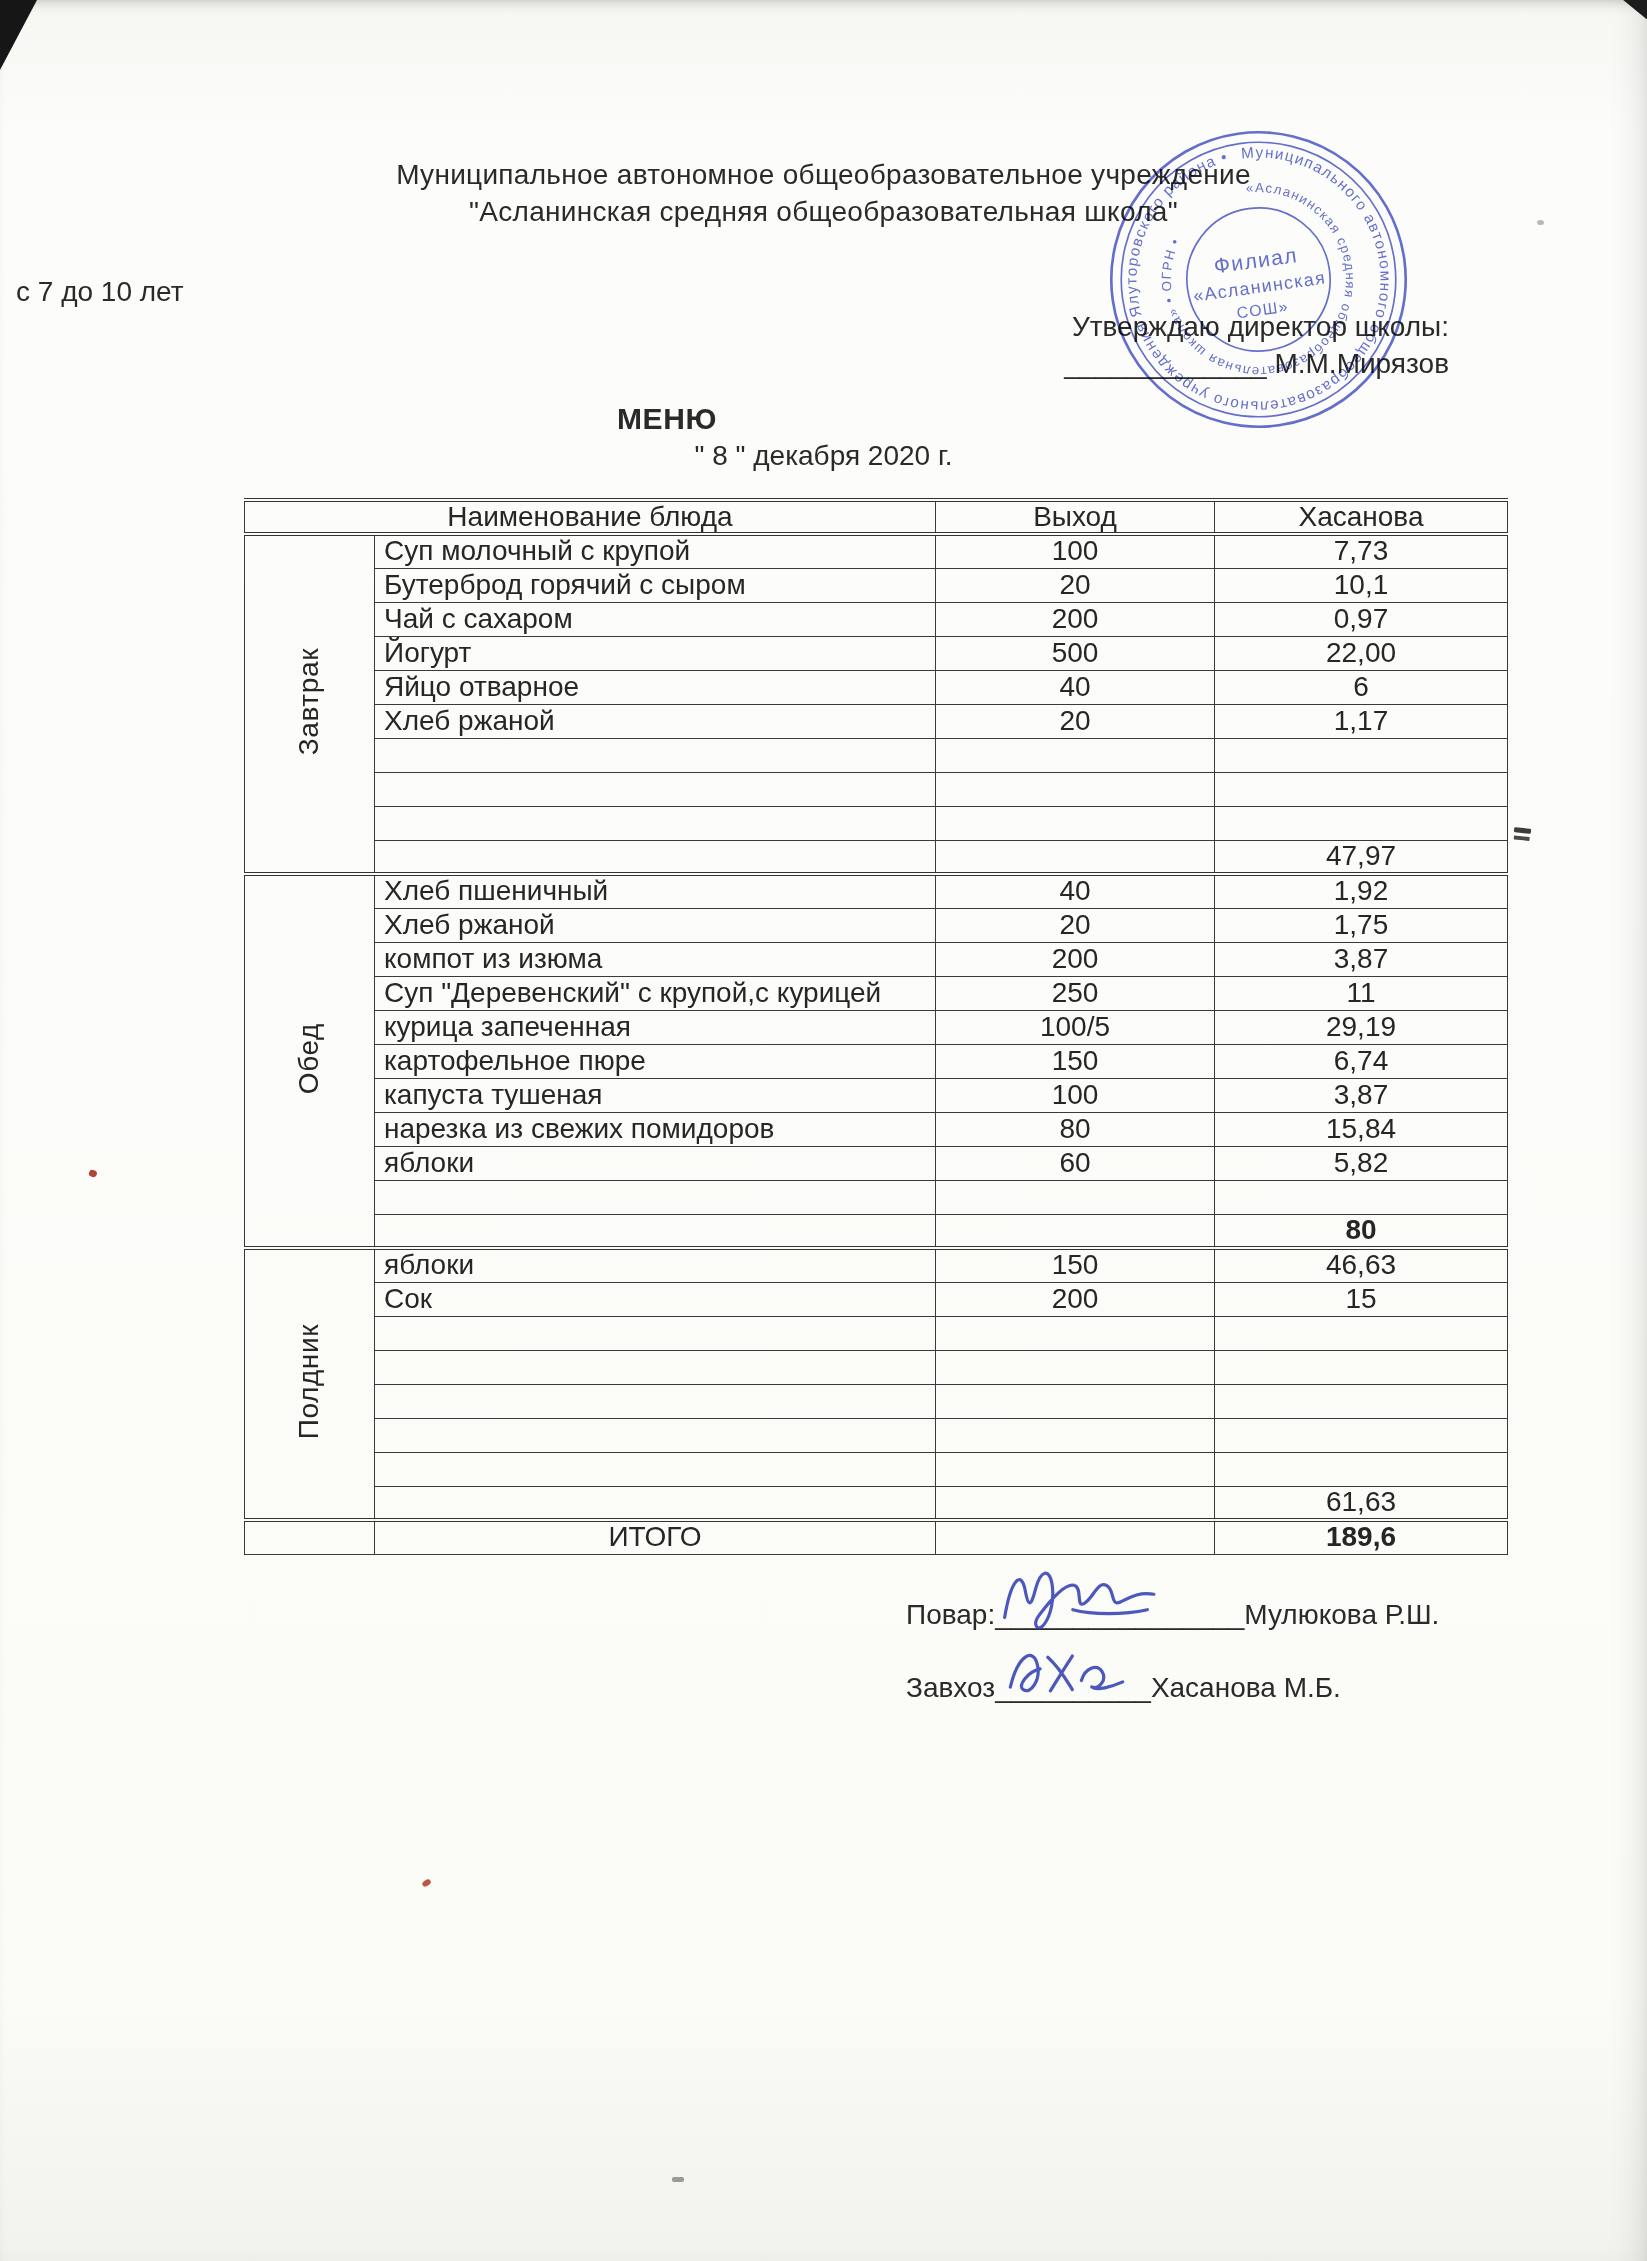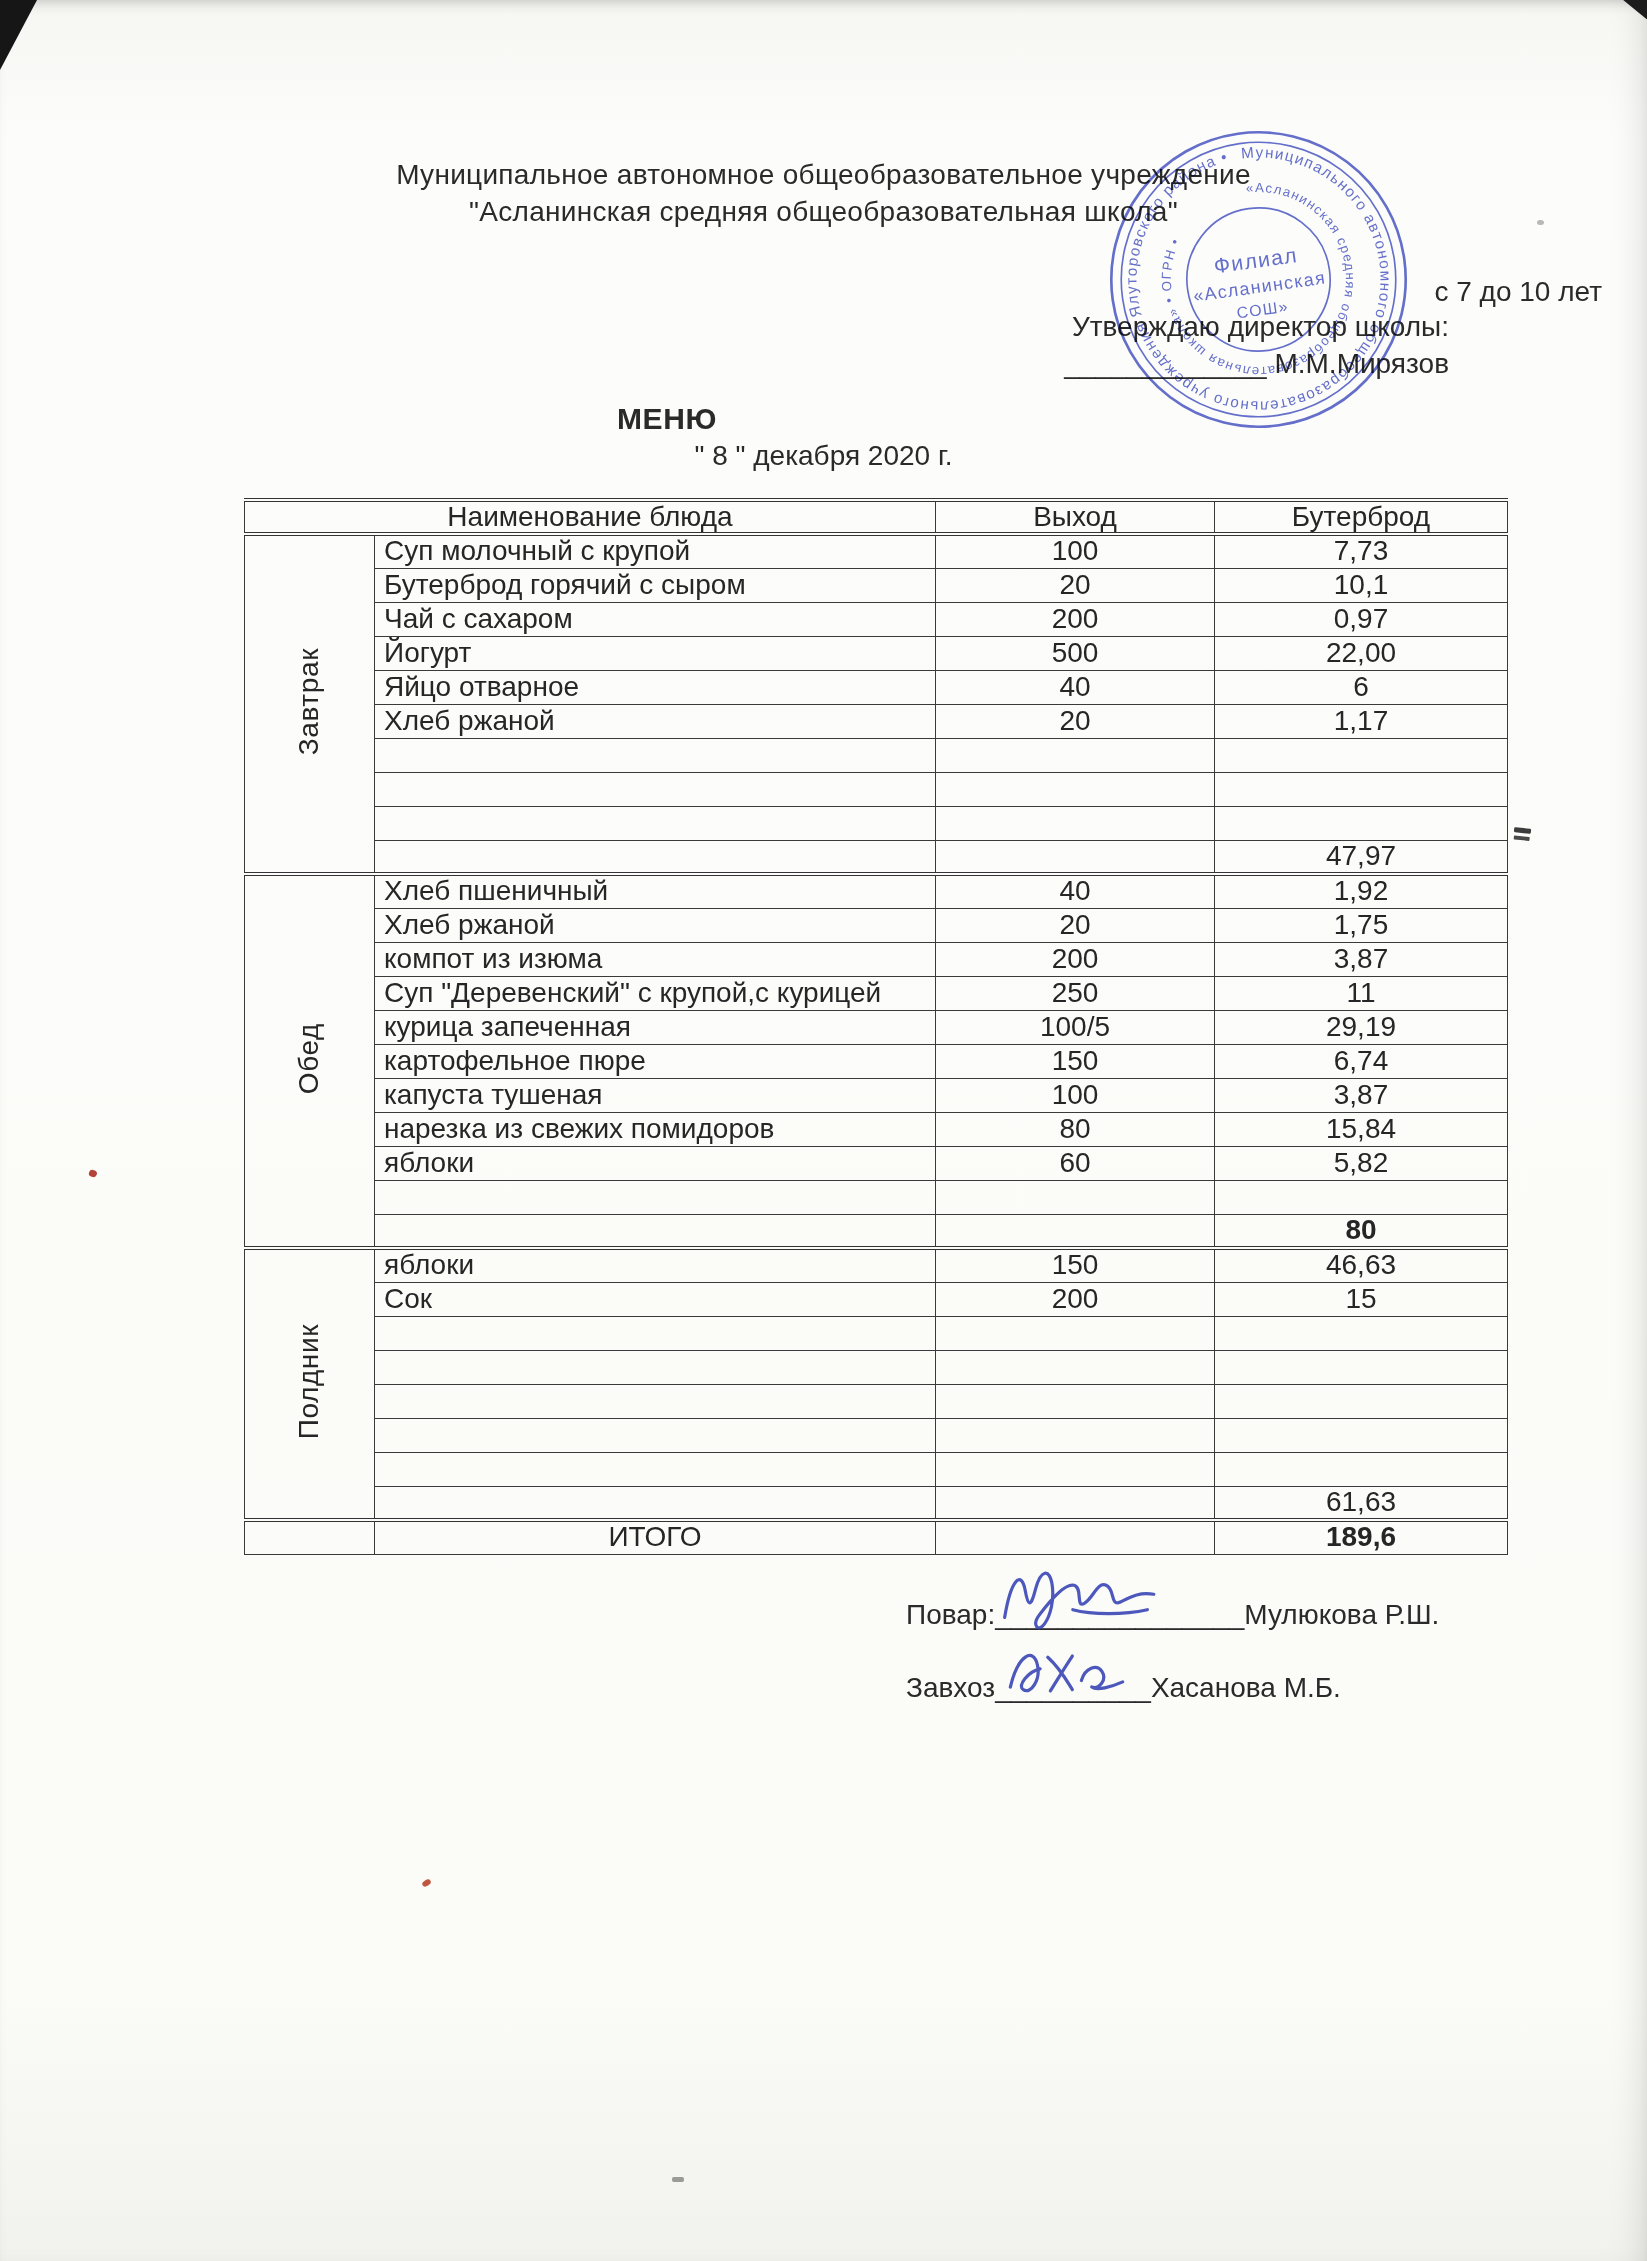--- a/index.html
+++ b/index.html
@@ -14,21 +14,21 @@
   .page {
     position:absolute; inset:0;
     background:linear-gradient(180deg,#f6f6f3 0%, #fcfcfa 6%, #fbfbf8 88%, #f1f1ed 100%);
     box-shadow: inset -23px 0 39px -26px rgba(0,0,0,0.18), inset 0 9px 15.5px -11.6px rgba(0,0,0,0.35);
     padding-left: 16px;
   }
 
   
   .org-block{ position:absolute; top:156px; left:0; width:1647px; text-align:center;
               font-size:28px; line-height:37px; letter-spacing:0.3px; }
-  .age-line{ position:absolute; top:276px; left:0; width:1602px; text-align:right; font-size:28px; }
+  .age-line{ position:absolute; top:276px; left:16px; width:1602px; text-align:left; font-size:28px; }
   .approve-block{ position:absolute; top:308px; right:198px; text-align:right;
                   font-size:28px; line-height:37px; }
   .menu-title{ position:absolute; top:402px; left:0; width:1334px; text-align:center;
                font-size:30px; font-weight:bold; letter-spacing:0.6px; }
   .date-line{ position:absolute; top:440px; left:0; width:1647px; text-align:center; font-size:28px; }
 
   
   .stamp{ position:absolute; left:1106px; top:127px; width:305px; height:305px;
           color:#4350c4; opacity:0.82; mix-blend-mode:multiply; transform:rotate(-8deg); }
   .stamp text{ fill:currentColor; font-family:"Liberation Sans", sans-serif; letter-spacing:2px; }
@@ -112,21 +112,21 @@
     <colgroup>
           <col style="width:130px">
           <col style="width:561px">
           <col style="width:279px">
           <col style="width:293px">
         </colgroup>
     <thead>
       <tr>
         <th colspan="2">Наименование блюда</th>
         <th>Выход</th>
-        <th>Бутерброд</th>
+        <th>Хасанова</th>
       </tr>
     </thead>
     <tbody>
 
       <tr class="sec-start">
         <td class="cat" rowspan="10"><span class="vlabel">Завтрак</span></td>
         <td class="name">Суп молочный с крупой</td>
         <td class="num">100</td>
         <td class="num">7,73</td>
       </tr>

